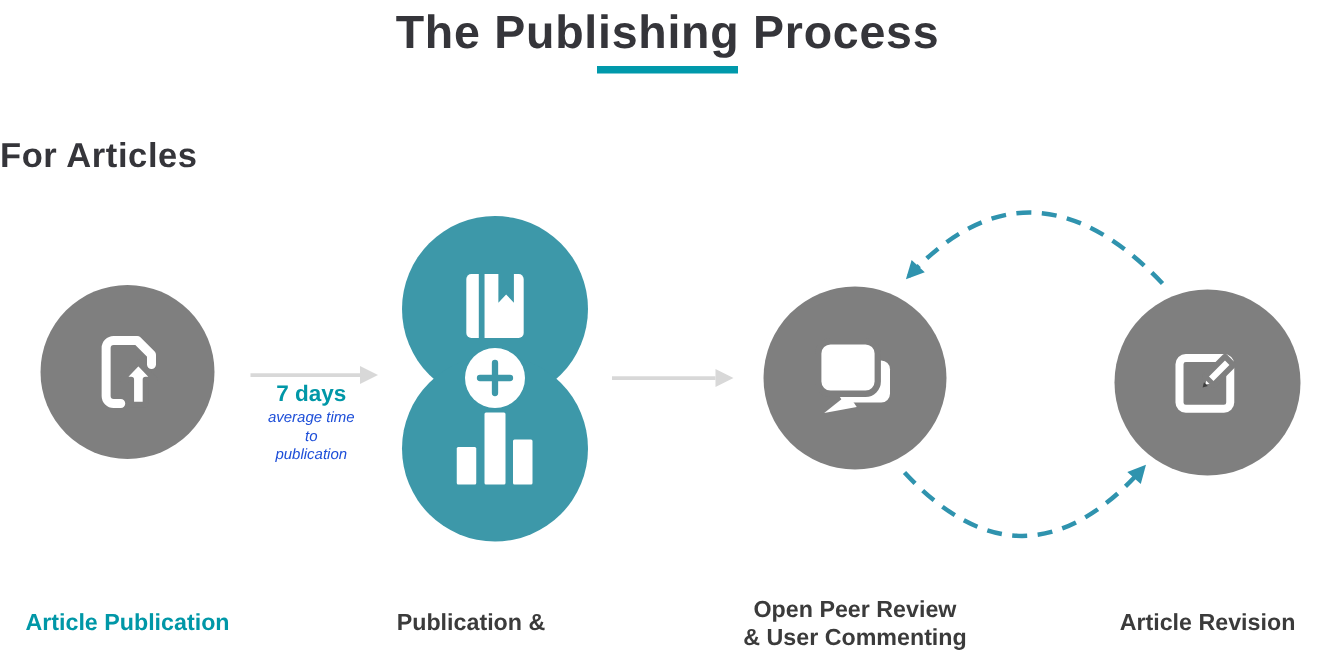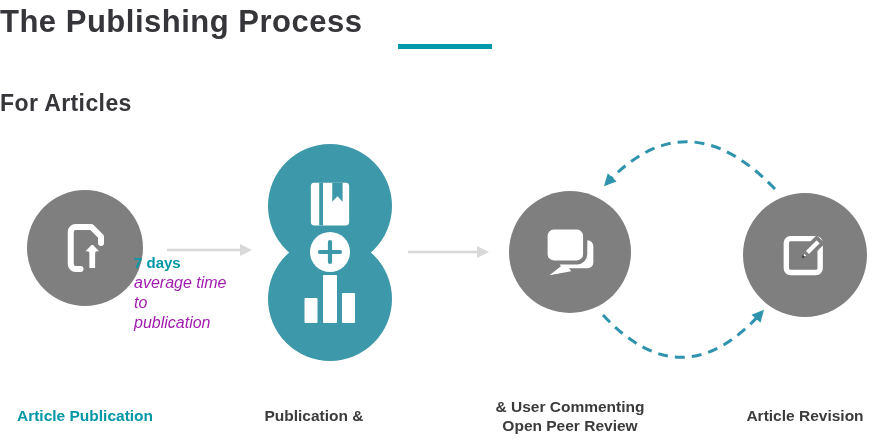--- a/index.html
+++ b/index.html
@@ -2,21 +2,21 @@
 <html><head>
 <meta charset="utf-8">
 <style>
   html,body{margin:0;padding:0;background:#ffffff;}
   .canvas{
     position:relative;width:890px;height:440px;background:#ffffff;overflow:hidden;
     font-family:"Liberation Sans","DejaVu Sans",sans-serif;
   }
   
   .page-title{
-    position:absolute;top:4px;left:0;width:100%;
+    position:absolute;top:4px;left:0;width:100%;text-align:center;
     font-size:31px;font-weight:700;letter-spacing:.5px;color:#35353a;
   }
   .title-underline{
     position:absolute;top:44px;left:50%;transform:translateX(-50%);
     width:94px;height:5px;background:#0099ab;
   }
   .page-subtitle{
     position:absolute;top:90px;left:0;width:100%;text-align:left;
     font-size:23px;font-weight:700;letter-spacing:.4px;color:#35353a;
   }
@@ -24,24 +24,24 @@
   .circle{position:absolute;border-radius:50%;display:flex;align-items:center;justify-content:center;}
   .gray{background:#7f7f7f;}
   .teal{background:#3d98a9;}
   .c-submission{left:27px;top:190px;width:116px;height:116px;}
   .c-pub-top{left:268px;top:144px;width:124px;height:124px;}
   .c-pub-bottom{left:268px;top:237px;width:124px;height:124px;}
   .c-review{left:509px;top:191px;width:122px;height:122px;}
   .c-revision{left:743px;top:193px;width:124px;height:124px;}
   .icon-abs{position:absolute;}
   
-  .duration-block{position:absolute;left:134px;top:254px;width:115px;}
+  .duration-block{position:absolute;left:150px;top:254px;width:115px;text-align:center;}
   .duration-label{font-size:15px;font-weight:700;color:#0097a7;}
   .duration-note{
-    margin-top:2px;font-size:16px;line-height:1.25;font-style:italic;color:#a21caf;
+    margin-top:2px;font-size:10px;line-height:1.25;font-style:italic;color:#1d4ed8;
     white-space:pre-line;
   }
   
   .step-label{
     position:absolute;top:392px;height:48px;display:flex;flex-direction:column;
     align-items:center;justify-content:center;text-align:center;
     font-size:15.5px;font-weight:700;line-height:1.25;color:#3b3b3b;
   }
   .step-label span{display:block;}
   .l-submission{left:0;width:170px;color:#0097a7;}
@@ -128,20 +128,20 @@
 publication</div>
   </div>
 
   <div class="step-label l-submission">
     <span>Article Publication</span>
   </div>
   <div class="step-label l-publication">
     <span>Publication &amp;</span>
   </div>
   <div class="step-label l-review">
+    <span>Open Peer Review</span>
     <span>&amp; User Commenting</span>
-    <span>Open Peer Review</span>
   </div>
   <div class="step-label l-revision">
     <span>Article Revision</span>
   </div>
 
 </div>
 
 </body></html>

